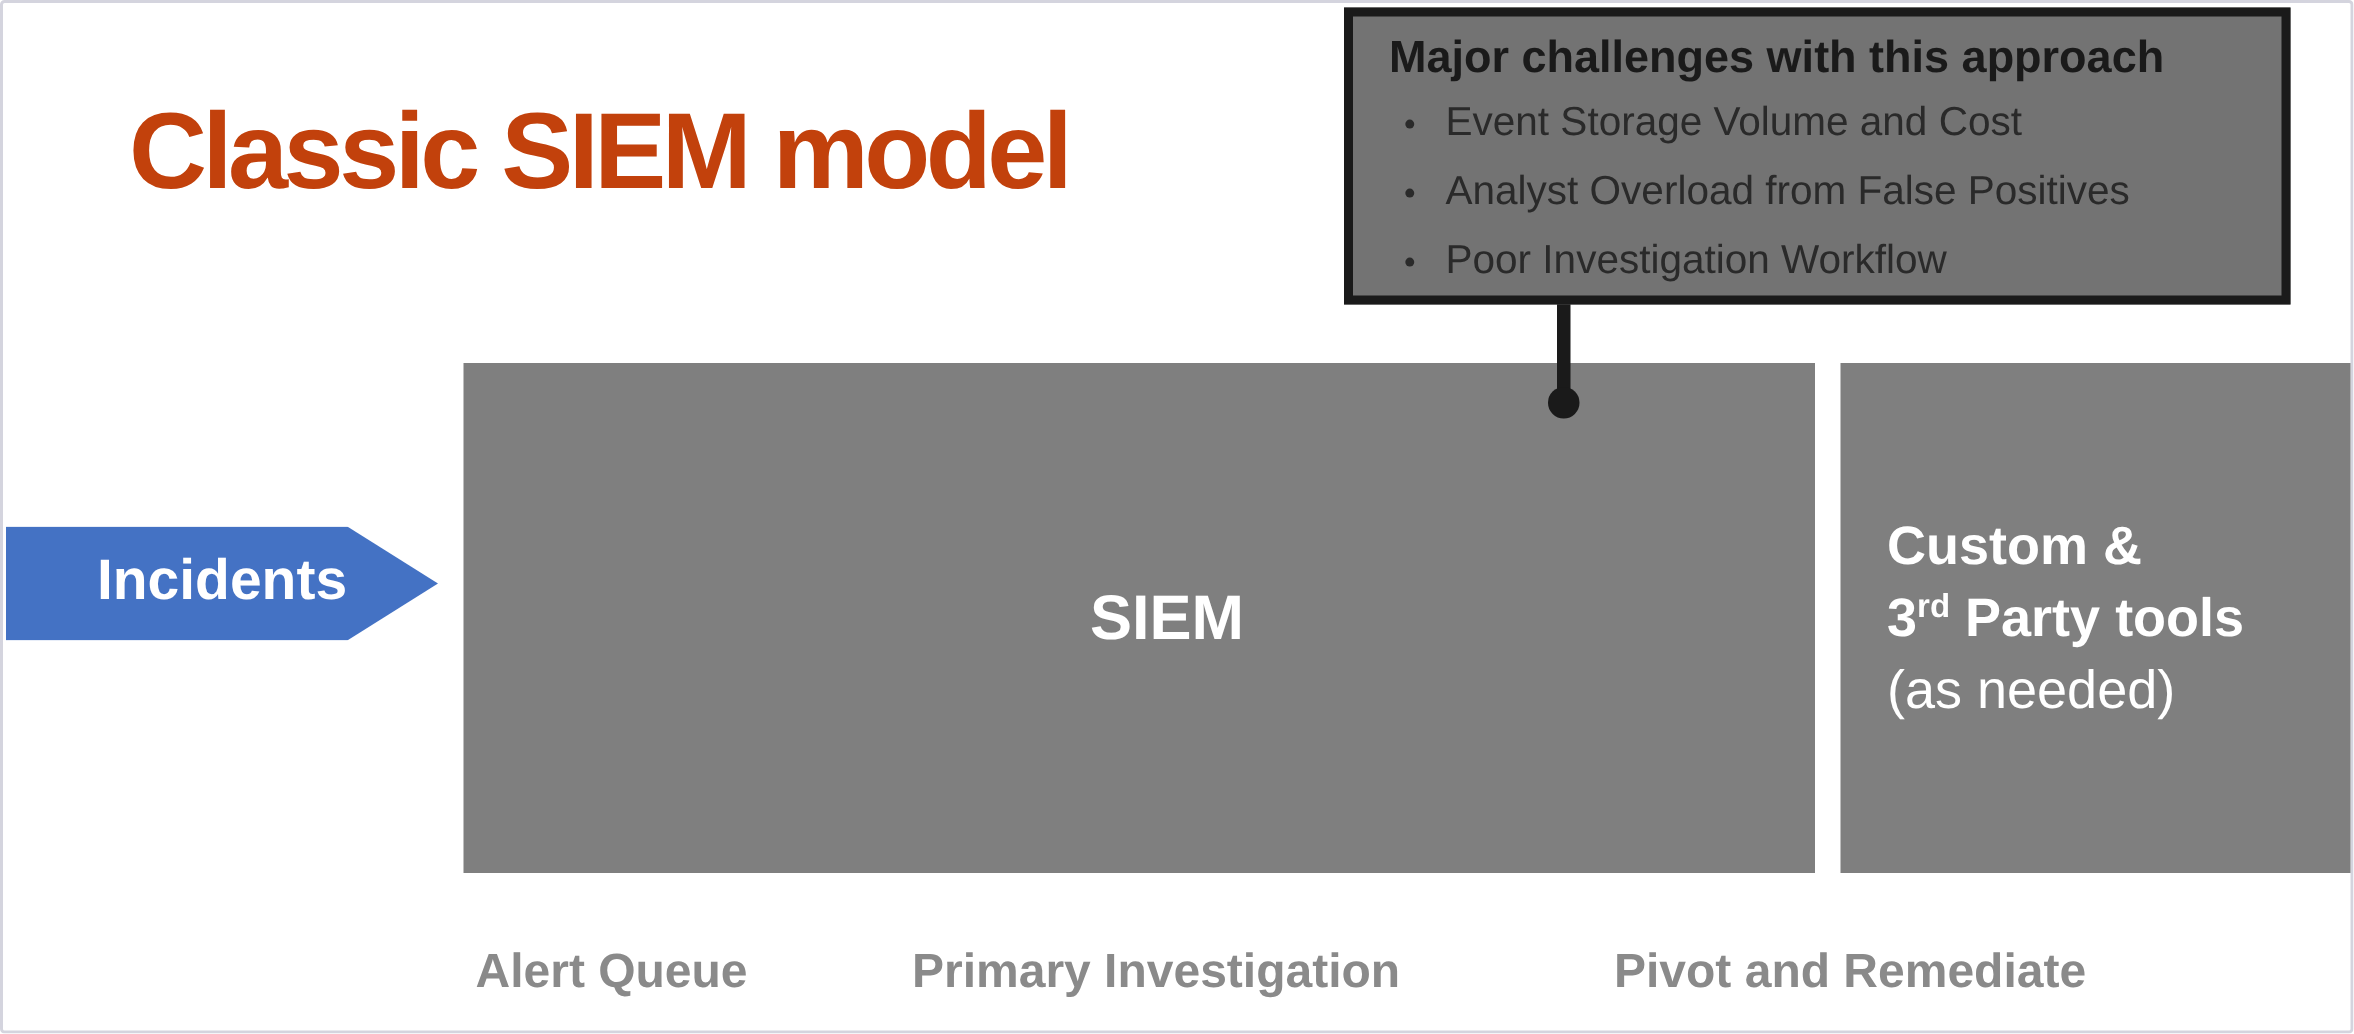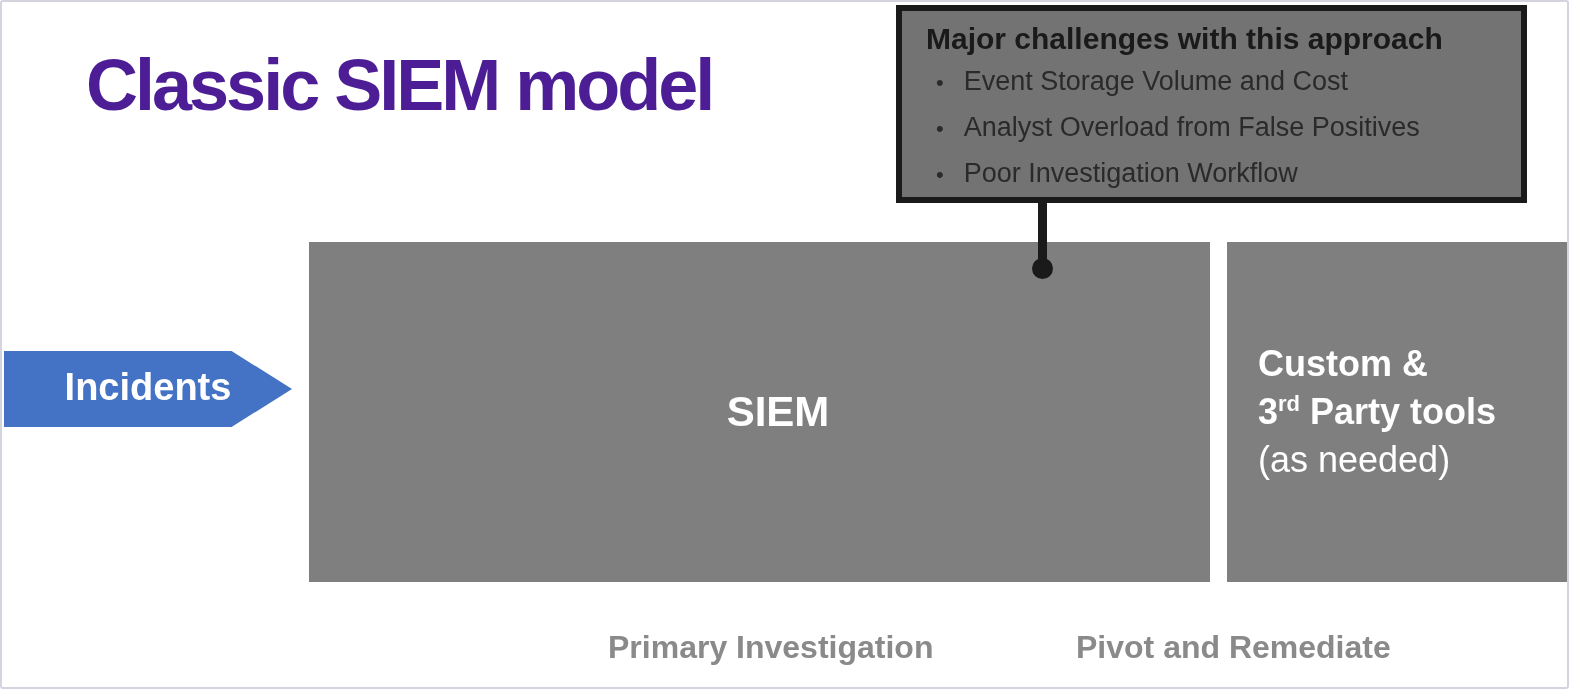--- a/index.html
+++ b/index.html
@@ -12,25 +12,25 @@
     position: relative;
     width: 1569px; height: 689px;
     background: #ffffff;
     border: 2px solid #d4d4de;
     border-radius: 3px;
     overflow: hidden;
   }
   
   .slide-title {
     position: absolute;
-    left: 84px; top: 42px;
+    left: 84px; top: 58px;
     font-size: 72px;
     font-weight: 700;
     letter-spacing: -3px;
-    color: #4c1d95;
+    color: #c2410c;
     white-space: nowrap;
   }
   
   .callout {
     position: absolute;
     left: 872px; top: 3px;
     width: 631px; height: 198px;
     background: #737373;
     border: 6px solid #1a1a1a;
     padding: 8px 10px 0 24px;
@@ -177,16 +177,17 @@
   <div class="siem-box">
     <span class="siem-label">SIEM</span>
   </div>
 
   <div class="tools-box">
     <div class="tools-line">Custom &amp;</div>
     <div class="tools-line"><span>3</span><sup>rd</sup><span> Party tools</span></div>
     <div class="tools-line light">(as needed)</div>
   </div>
 
+  <span class="stage-label stage-alert">Alert Queue</span>
   <span class="stage-label stage-primary">Primary Investigation</span>
   <span class="stage-label stage-pivot">Pivot and Remediate</span>
 
 </div>
 
 </body></html>

